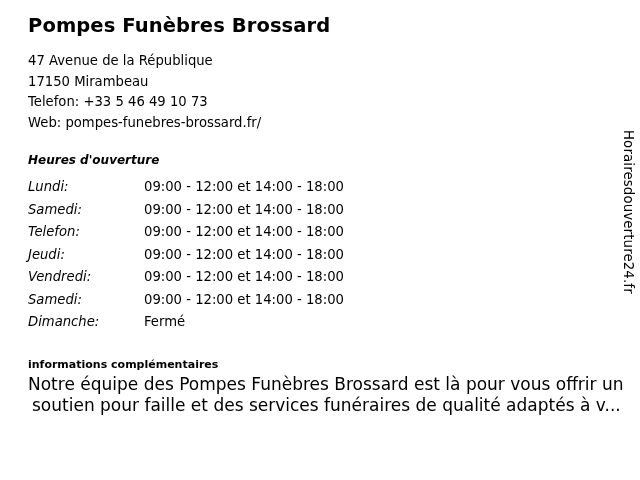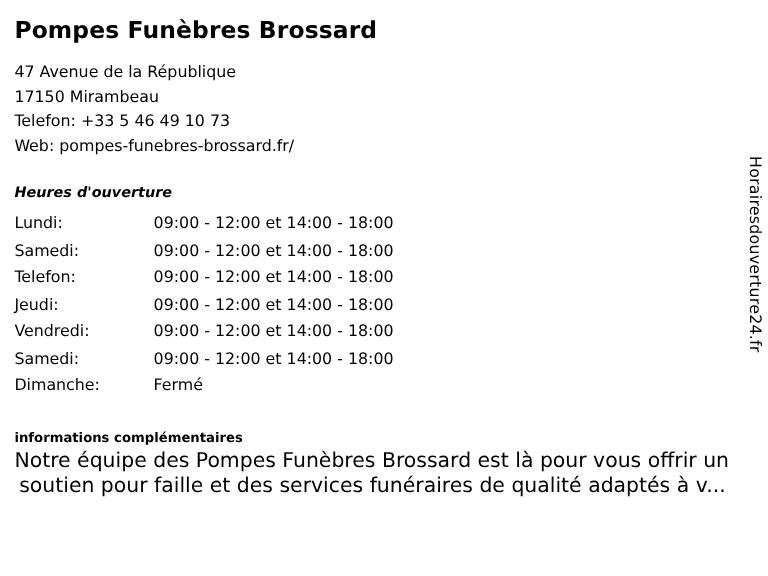--- a/index.html
+++ b/index.html
@@ -15,21 +15,21 @@
     overflow: hidden;
     position: relative;
   }
   .page {
     position: absolute;
     left: 0;
     top: 0;
     width: 640px;
     height: 480px;
     box-sizing: border-box;
-    padding: 14px 0 0 12px;
+    padding: 14px 0 0 28px;
   }
   .business-title {
     font-size: 19.5px;
     font-weight: bold;
     letter-spacing: 0.1px;
     margin: 0 0 14px 0;
     line-height: 1.2;
   }
   .address-block {
     font-size: 13.2px;
@@ -51,20 +51,21 @@
   }
   .hours-table td {
     padding: 0 0 5.5px 0;
     vertical-align: top;
     line-height: 17px;
     white-space: pre;
   }
   .hours-table td.day {
     width: 110px;
     padding-right: 6px;
+    font-style: italic;
   }
   .extra-heading {
     font-size: 11px;
     font-weight: bold;
     margin-top: 22px;
     margin-bottom: 3px;
   }
   .extra-text {
     font-size: 17px;
     line-height: 21px;

